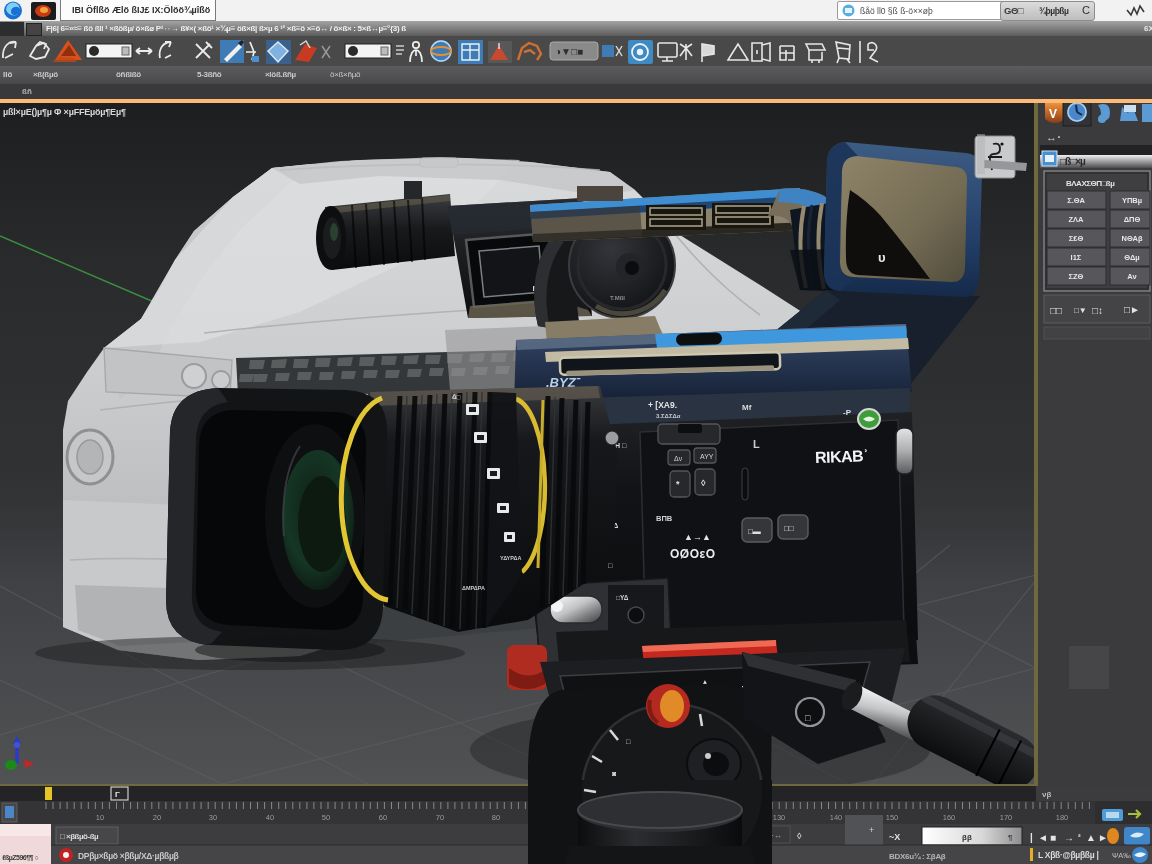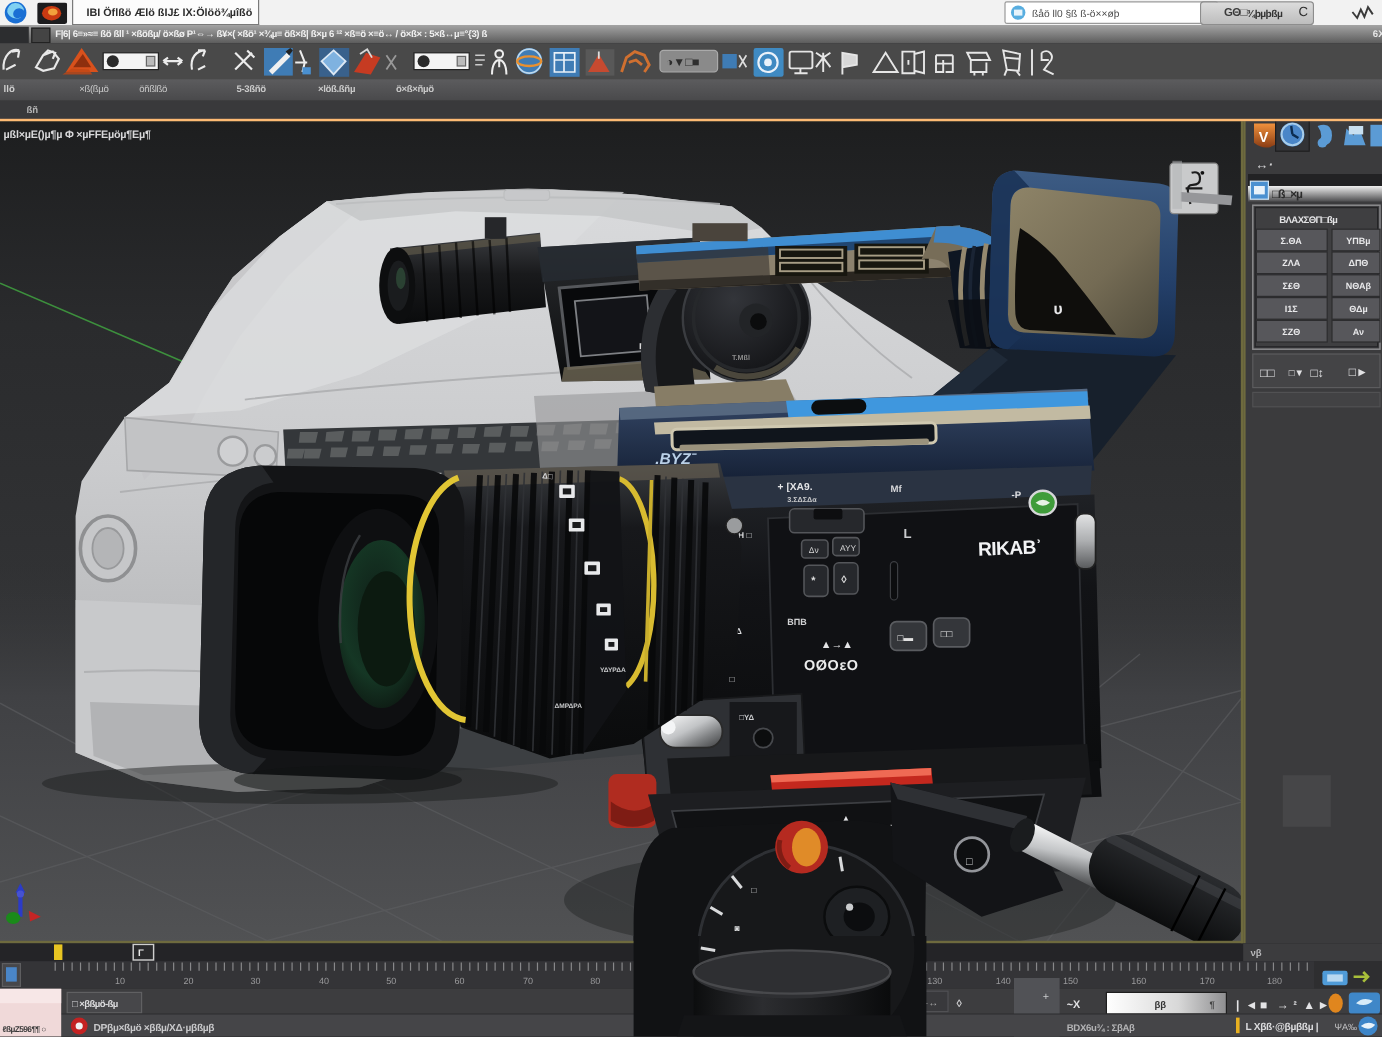--- a/index.html
+++ b/index.html
@@ -24,21 +24,21 @@
 
   <div class="abs" style="left:837px;top:1px;width:178px;height:19px;background:#ffffff;border:1px solid #9a9a9a;border-radius:2px;box-sizing:border-box;"></div>
   <svg class="abs" style="left:842px;top:4px" width="13" height="13" viewBox="0 0 13 13">
       <circle cx="6.5" cy="6.5" r="6" fill="#58aee0"></circle>
       <rect x="3" y="4" width="7" height="5" fill="#fff" opacity=".85"></rect>
     </svg>
   <div class="t" style="left:860px;top:6px;font-size:8.5px;color:#4c4c4c;font-weight:normal;">ßåö ll0   §ß ß-ö××øþ</div>
   <div class="t" style="left:1000px;top:6px;font-size:8px;color:#999;">▼</div>
 
   <div class="abs" style="left:1000px;top:1px;width:95px;height:20px;background:linear-gradient(#dcdcdc,#bdbdbd);border:1px solid #8d8d8d;border-radius:3px;box-sizing:border-box;"></div>
-  <div class="t" style="left:1004px;top:5px;font-size:9.5px;font-weight:bold;color:#3b3b3b;letter-spacing:-.5px;margin-left:16px;">GΘ□</div>
+  <div class="t" style="left:1004px;top:5px;font-size:9.5px;font-weight:bold;color:#3b3b3b;letter-spacing:-.5px;">GΘ□</div>
   <div class="t" style="left:1039px;top:6px;font-size:8.5px;font-weight:bold;color:#333;letter-spacing:-.5px;">¾þµþßµ</div>
   <div class="t" style="left:1082px;top:4px;font-size:11px;color:#2e2e2e;">C</div>
   <svg class="abs" style="left:1126px;top:4px" width="20" height="14" viewBox="0 0 20 14">
     <path d="M1,6 l4,5 l3,-7 l3,6 l3,-8 l4,6" fill="none" stroke="#3a3a3a" stroke-width="1.6"></path>
   </svg>
 </div>
 
 <div class="abs" style="left:0;top:21px;width:1152px;height:15px;background:linear-gradient(#a3a3a3,#5c5c5c);z-index:5;margin-left:24px;">
   <div class="abs" style="left:2px;top:2px;width:14px;height:11px;background:#444;border:1px solid #222;"></div>
   <div class="t" style="left:22px;top:3px;font-size:8px;font-weight:bold;color:#f0f0f0;letter-spacing:-.3px;">F|6|  6≡»≈≡  ßö  ßll  ¹  ×ßößµ/   ö×ßø   P¹⇔→    ß¥×(   ×ßö¹   ×¾µ≡   öß×ß|    ß×µ 6 ¹²  ×ß≡ö    ×≡ö↔ /  ö×ß× : 5×ß↔µ≡°{3)  ß</div>
@@ -109,28 +109,28 @@
   <path d="M806,8 h16 l3,6 h-16 z M809,14 v10 h13 v-8 M812,24 v3 M819,24 v3"></path>
   <path d="M836,6 l3,16 l10,1 l1,-14 z M839,22 l-2,5 M847,23 l3,4 M838,12 l11,1"></path>
   <path d="M860,5 v22"></path>
   <path d="M868,8 c6,-4 10,2 8,6 l-6,8 l8,4 M868,8 v6 h6"></path>
  </g>
 </svg>
 </div>
 
 <div class="abs" style="left:0;top:66px;width:1152px;height:18px;background:linear-gradient(#5c5c5e,#49494b);border-bottom:1px solid #333;z-index:5;">
   <div class="t" style="left:3px;top:4px;font-size:8px;color:#cfcfcf;font-weight:bold;">llö</div>
-  <div class="t" style="left:66px;top:4px;font-size:8px;color:#c9c9c9;font-weight:normal;letter-spacing:-.3px;">×ß(ßµö</div>
-  <div class="t" style="left:116px;top:4px;font-size:8px;color:#c9c9c9;font-weight:normal;letter-spacing:-.3px;">öñßlßö</div>
+  <div class="t" style="left:33px;top:4px;font-size:8px;color:#c9c9c9;font-weight:bold;letter-spacing:-.3px;">×ß(ßµö</div>
+  <div class="t" style="left:116px;top:4px;font-size:8px;color:#c9c9c9;font-weight:bold;letter-spacing:-.3px;">öñßlßö</div>
   <div class="t" style="left:197px;top:4px;font-size:8px;color:#c9c9c9;font-weight:bold;letter-spacing:-.3px;">5-3ßñö</div>
   <div class="t" style="left:265px;top:4px;font-size:8px;color:#c9c9c9;font-weight:bold;letter-spacing:-.3px;">×löß.ßñµ</div>
-  <div class="t" style="left:330px;top:4px;font-size:8px;color:#c9c9c9;font-weight:bold;letter-spacing:-.3px;">ö×ß×ñµö</div>
+  <div class="t" style="left:330px;top:4px;font-size:8px;color:#c9c9c9;font-weight:normal;letter-spacing:-.3px;">ö×ß×ñµö</div>
 </div>
 
-<div class="abs" style="left:0;top:84px;width:1152px;height:15px;background:#39393b;border-bottom:2px solid #fdba74;z-index:5;">
+<div class="abs" style="left:0;top:84px;width:1152px;height:15px;background:#39393b;border-bottom:4px solid #fdba74;z-index:5;">
   <div class="t" style="left:22px;top:3px;font-size:8px;color:#b5b5b5;font-weight:bold;">ßñ</div>
 </div>
 
 <div class="abs" style="left:0;top:99px;width:1036px;height:687px;z-index:1;" id="viewport">
   <svg width="1036" height="687" viewBox="0 99 1036 687" id="scene">
   <defs>
     <linearGradient id="bgG" x1="0" y1="99" x2="0" y2="786" gradientUnits="userSpaceOnUse">
       <stop offset="0" stop-color="#1d1e1f"></stop>
           <stop offset="0.25" stop-color="#2a2b2d"></stop>
       <stop offset="0.6" stop-color="#323335"></stop>

